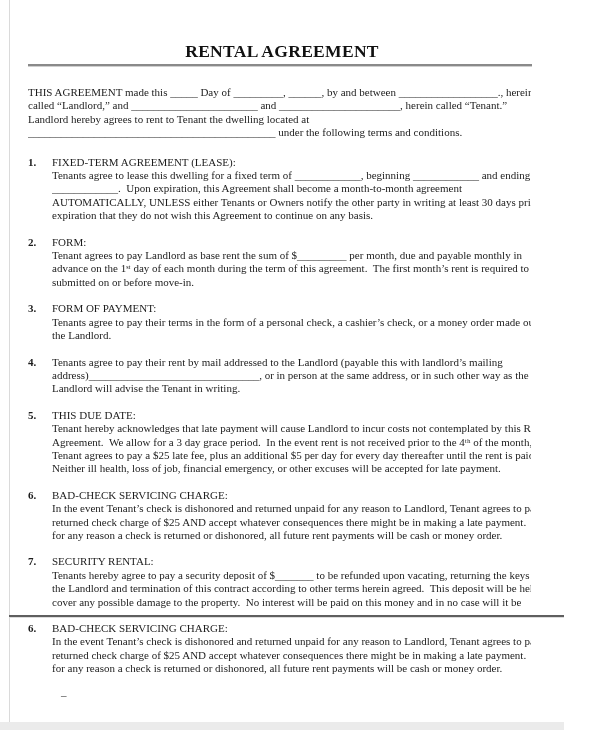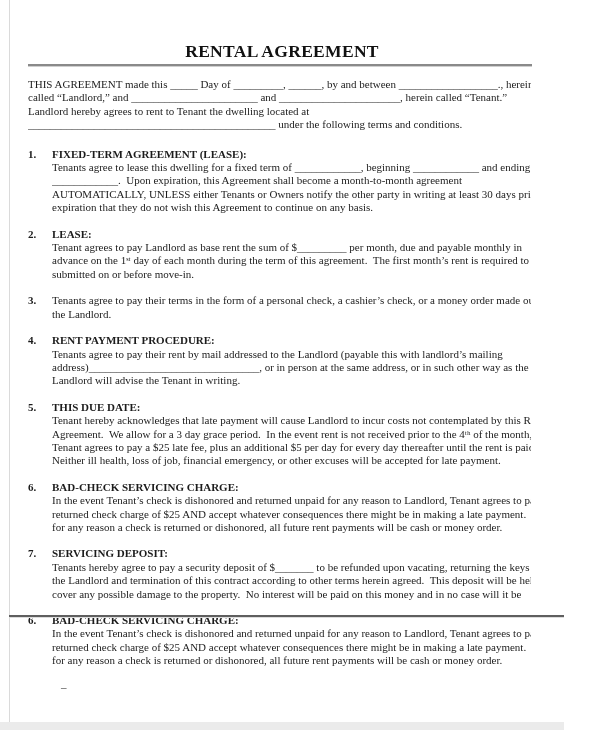--- a/index.html
+++ b/index.html
@@ -31,30 +31,30 @@
   }
   .title-rule {
     margin: 2px 32px 0 28px;
     height: 0;
     border: 0;
     border-top: 2px solid #8a8a8a;
     box-shadow: 0 1px 0 #cfcfcf;
   }
 
   .intro {
-    margin: 12px 33px 0 28px;
+    margin: 20px 33px 0 28px;
     white-space: pre;
     overflow: hidden;
   }
 
   .sections { margin: 16px 33px 0 28px; }
   .section { display: flex; margin-bottom: 13px; }
   .section .num { width: 24px; font-weight: bold; flex: none; }
   .section .content { flex: 1; overflow: hidden; }
-  .section .heading { font-weight: bold; }
+  .section .heading { font-weight: normal; }
   .section .body { white-space: pre; }
 
   .page-break-line {
     position: absolute;
     top: 615px;
     left: 9px;
     width: 570px;
     height: 0;
     border-top: 2px solid #5f5f5f;
     box-shadow: 0 1px 0 #dddddd;
@@ -87,39 +87,39 @@
         <div class="body">Tenants agree to lease this dwelling for a fixed term of ____________, beginning ____________ and ending
 ____________.  Upon expiration, this Agreement shall become a month-to-month agreement
 AUTOMATICALLY, UNLESS either Tenants or Owners notify the other party in writing at least 30 days prior to
 expiration that they do not wish this Agreement to continue on any basis.</div>
       </div>
     </div>
 
     <div class="section">
       <div class="num">2.</div>
       <div class="content">
-        <div class="heading">LEASE:</div>
+        <div class="heading">FORM:</div>
         <div class="body">Tenant agrees to pay Landlord as base rent the sum of $_________ per month, due and payable monthly in
 advance on the 1ˢᵗ day of each month during the term of this agreement.  The first month’s rent is required to be
 submitted on or before move-in.</div>
       </div>
     </div>
 
     <div class="section">
       <div class="num">3.</div>
       <div class="content">
+        <div class="heading">FORM OF PAYMENT:</div>
         <div class="body">Tenants agree to pay their terms in the form of a personal check, a cashier’s check, or a money order made out to
 the Landlord.</div>
       </div>
     </div>
 
     <div class="section">
       <div class="num">4.</div>
       <div class="content">
-        <div class="heading">RENT PAYMENT PROCEDURE:</div>
         <div class="body">Tenants agree to pay their rent by mail addressed to the Landlord (payable this with landlord’s mailing
 address)_______________________________, or in person at the same address, or in such other way as the
 Landlord will advise the Tenant in writing.</div>
       </div>
     </div>
 
     <div class="section">
       <div class="num">5.</div>
       <div class="content">
         <div class="heading">THIS DUE DATE:</div>
@@ -136,21 +136,21 @@
         <div class="heading">BAD-CHECK SERVICING CHARGE:</div>
         <div class="body">In the event Tenant’s check is dishonored and returned unpaid for any reason to Landlord, Tenant agrees to pay a
 returned check charge of $25 AND accept whatever consequences there might be in making a late payment.  If
 for any reason a check is returned or dishonored, all future rent payments will be cash or money order.</div>
       </div>
     </div>
 
     <div class="section">
       <div class="num">7.</div>
       <div class="content">
-        <div class="heading">SERVICING DEPOSIT:</div>
+        <div class="heading">SECURITY RENTAL:</div>
         <div class="body">Tenants hereby agree to pay a security deposit of $_______ to be refunded upon vacating, returning the keys to
 the Landlord and termination of this contract according to other terms herein agreed.  This deposit will be held to
 cover any possible damage to the property.  No interest will be paid on this money and in no case will it be</div>
       </div>
     </div>
 
     <div class="section">
       <div class="num">6.</div>
       <div class="content">
         <div class="heading">BAD-CHECK SERVICING CHARGE:</div>

